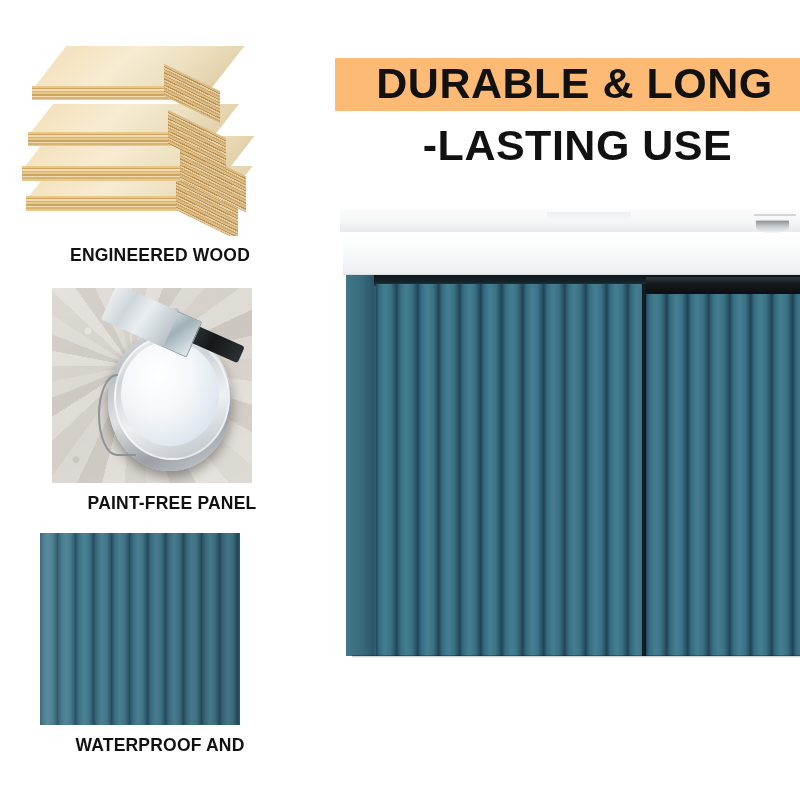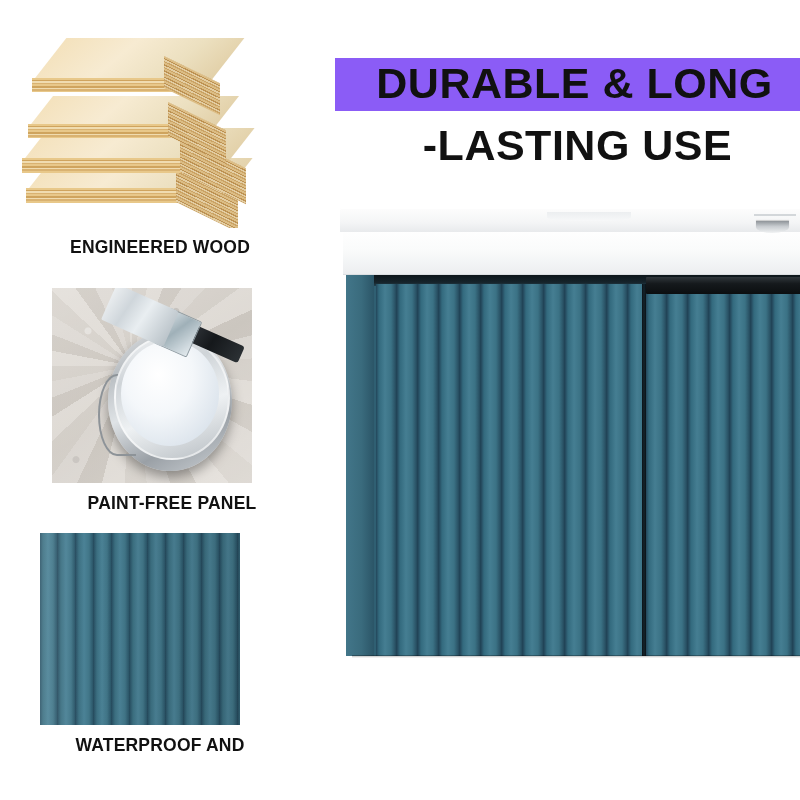--- a/index.html
+++ b/index.html
@@ -21,21 +21,21 @@
   
   .headline-block {
     position: absolute;
     left: 335px;
     top: 58px;
     width: 465px;
     text-align: center;
   }
   .headline-line1-wrap {
     display: block;
-    background: #8b5cf6;
+    background: #fdba74;
     width: 100%;
     box-sizing: border-box;
     padding: 4px 0 6px 0;
   }
   .headline-line1 {
     font-size: 43px;
     font-weight: 700;
     color: #111111;
     letter-spacing: 0.5px;
     line-height: 1.0;
@@ -265,21 +265,21 @@
 
 <div id="page">
 
   <div class="headline-block">
     <span class="headline-line1-wrap">
       <span class="headline-line1">DURABLE &amp; LONG</span>
     </span>
     <span class="headline-line2">-LASTING USE</span>
   </div>
 
-  <div class="feature" style="left:20px; top:16px; width:280px;">
+  <div class="feature" style="left:20px; top:24px; width:280px;">
     <div class="feature-media" style="width:280px; height:212px;">
       <div class="ply-scene">
 
         <div class="ply-sheet" style="left:6px; top:142px; width:236px; height:56px;">
           <div class="ply-face" style="left:0; top:0; width:200px; height:34px; transform:skewX(-38deg); transform-origin:bottom left;"></div>
           <div class="ply-edge" style="left:0; top:30px; width:186px; height:15px;"></div>
           <div class="ply-side" style="left:150px; top:8px; width:62px; height:36px; transform:skewY(26deg); transform-origin:top left;"></div>
         </div>
 
         <div class="ply-sheet" style="left:2px; top:112px; width:248px; height:58px;">

